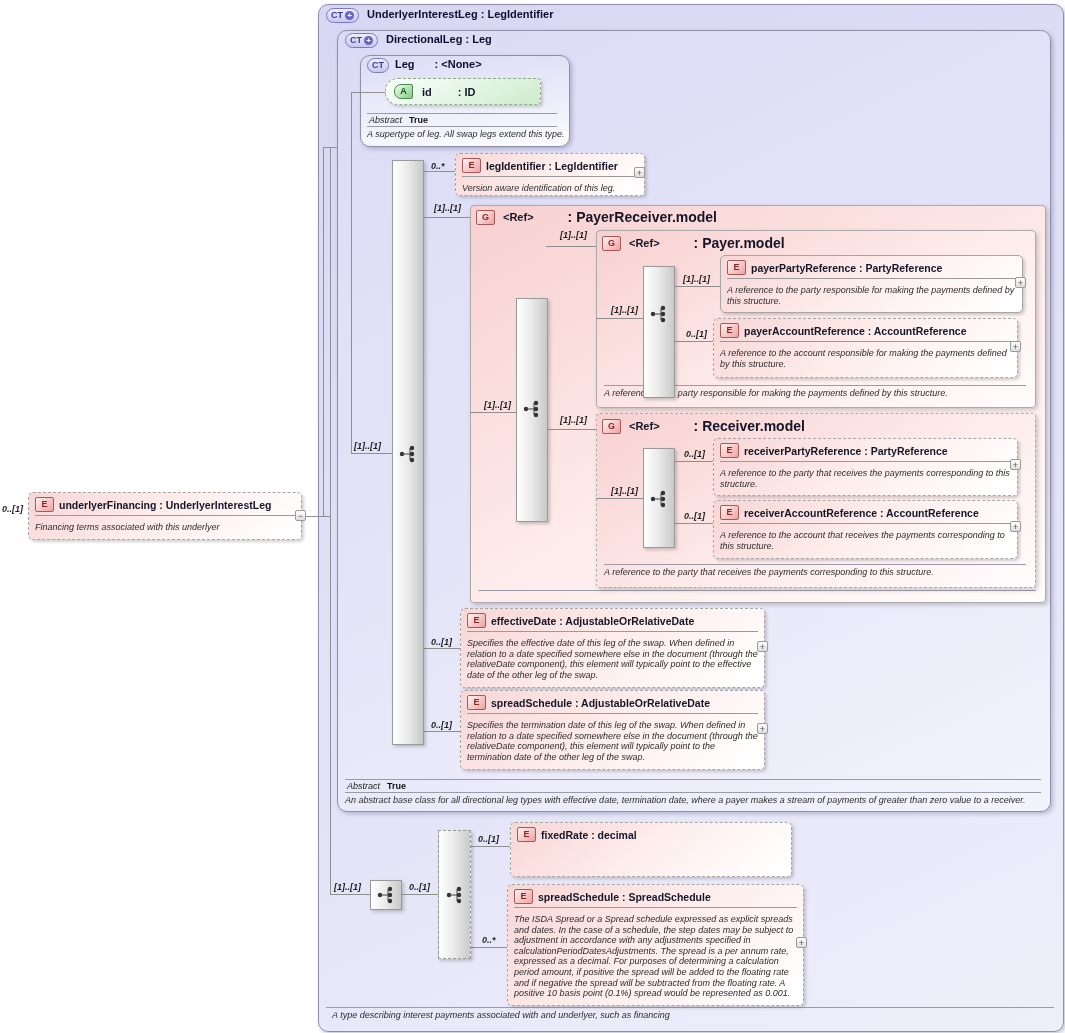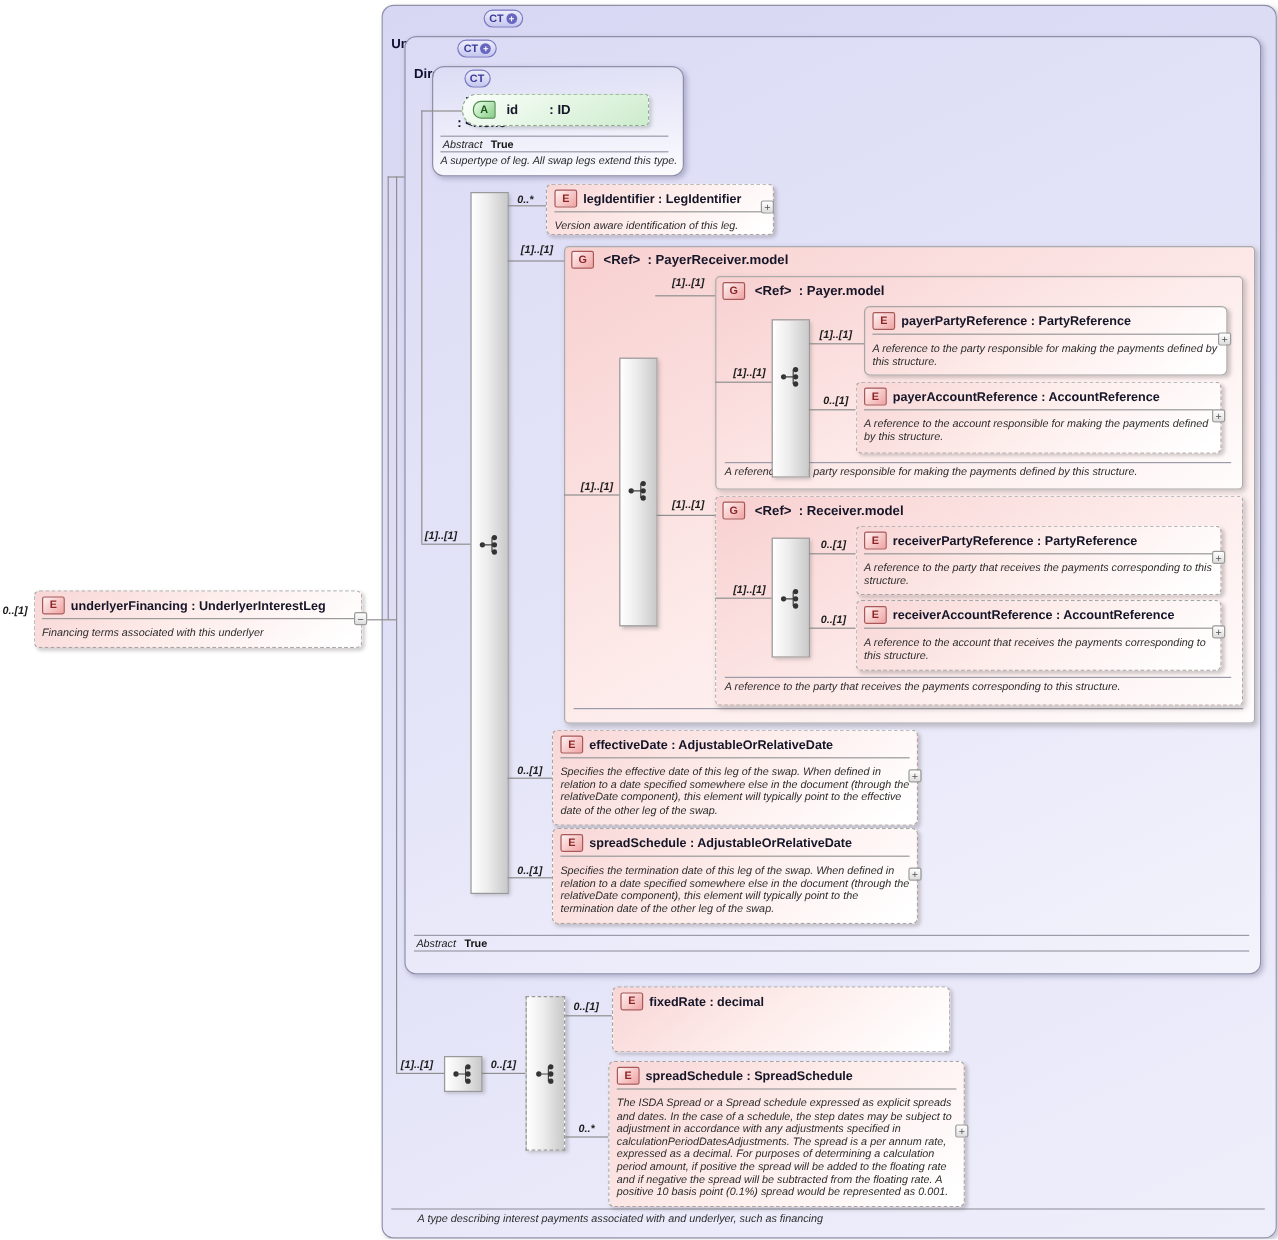--- a/index.html
+++ b/index.html
@@ -4,35 +4,35 @@
 <style>
   html,body{margin:0;padding:0;background:#fff;}
   #stage{position:relative;width:1065px;height:1033px;background:#fff;
     font-family:"Liberation Sans",sans-serif;overflow:hidden;}
   
   .ctbox{position:absolute;border:1px solid #8f8fa8;border-radius:10px;
     box-shadow:2px 2px 4px rgba(90,90,130,.35);}
   .ct-outer{background:linear-gradient(155deg,#d7d7f3,#e2e2f8 55%,#efeffb);}
   .ct-inner{background:linear-gradient(155deg,#dbdbf5,#e6e6f9 60%,#f3f3fc);}
   .ct-leg{background:linear-gradient(175deg,#dcdcf5,#fbfbff);}
-  .cthd{position:absolute;display:flex;align-items:center;gap:8px;white-space:nowrap;flex-direction:column;}
+  .cthd{position:absolute;display:flex;gap:8px;white-space:nowrap;}
   .cttitle{font-size:11px;font-weight:bold;color:#0e0e2e;}
   .badge-ct{display:inline-flex;align-items:center;gap:2px;padding:0 4px;height:13px;
     border:1px solid #7a7ac2;border-radius:8px;background:linear-gradient(#ededfb,#c7c7ef);
     color:#39399a;font-weight:bold;font-size:9px;line-height:13px;}
   .ctplus{width:9px;height:9px;border-radius:50%;background:#6767c2;color:#fff;
     font-size:8px;line-height:9px;text-align:center;font-weight:bold;}
   
   .group{position:absolute;border:1px solid #ababab;border-radius:4px;
     background:linear-gradient(150deg,#f8d0d0,#fdeceb 55%,#fffcfc);
     box-shadow:2px 2px 4px rgba(110,100,100,.35);}
   .group.dashed{border-style:dashed;}
   .ghd{position:absolute;display:flex;align-items:center;white-space:nowrap;}
   .gname{font-size:11px;font-weight:bold;color:#151528;margin-left:8px;}
-  .gtype{font-size:11px;font-weight:bold;color:#151528;margin-left:6px;}
+  .gtype{font-size:14px;font-weight:bold;color:#151528;margin-left:34px;}
   
   .elem{position:absolute;border:1px solid #a6a6a6;border-radius:5px;overflow:hidden;
     background:linear-gradient(140deg,#f8d6d6,#fdecea 45%,#fff 95%);
     box-shadow:2px 2px 3px rgba(110,100,100,.3);display:flex;flex-direction:column;}
   .elem.dashed{border-style:dashed;}
   .ehd{display:flex;align-items:center;gap:5px;padding:4px 6px 2px;flex:0 0 auto;}
   .ename{font-size:10.5px;font-weight:bold;color:#151528;white-space:nowrap;}
   .edoc{margin:1px 6px 0;border-top:1px solid #9a9a9a;padding-top:6px;
     font-style:italic;font-size:9px;line-height:1.18;color:#2c2c2c;}
   
@@ -88,34 +88,35 @@
 
   <div class="ctbox ct-outer" style="left:318px;top:4px;width:744px;height:1026px;"></div>
   <div class="cthd" style="left:326px;top:8px;">
     <span class="badge-ct">
         <span>CT</span>
         <span class="ctplus">+</span>
       </span>
     <span class="cttitle">UnderlyerInterestLeg : LegIdentifier</span>
   </div>
   <div class="rule" style="left:326px;top:1007px;width:728px;"></div>
-  <div class="docline" style="left:348px;top:1010px;">A type describing interest payments associated with and underlyer, such as financing</div>
+  <div class="docline" style="left:332px;top:1010px;">A type describing interest payments associated with and underlyer, such as financing</div>
 
   <div class="ctbox ct-inner" style="left:337px;top:30px;width:712px;height:780px;"></div>
   <div class="cthd" style="left:345px;top:33px;">
     <span class="badge-ct">
         <span>CT</span>
         <span class="ctplus">+</span>
       </span>
     <span class="cttitle">DirectionalLeg : Leg</span>
   </div>
   <div class="rule" style="left:345px;top:779px;width:696px;"></div>
   <span class="abslabel" style="left:347px;top:781px;">Abstract</span>
   <span class="absval" style="left:387px;top:781px;">True</span>
   <div class="rule" style="left:345px;top:792px;width:696px;"></div>
+  <div class="docline" style="left:345px;top:795px;">An abstract base class for all directional leg types with effective date, termination date, where a payer makes a stream of payments of greater than zero value to a receiver.</div>
 
   <div class="ctbox ct-leg" style="left:360px;top:55px;width:208px;height:90px;"></div>
   <div class="cthd" style="left:367px;top:58px;gap:6px;">
     <span class="badge-ct">
         <span>CT</span>
       </span>
     <span class="cttitle">Leg</span>
     <span class="cttitle" style="margin-left:14px;">: &lt;None&gt;</span>
   </div>
   <div class="rule" style="left:367px;top:113px;width:190px;"></div>

